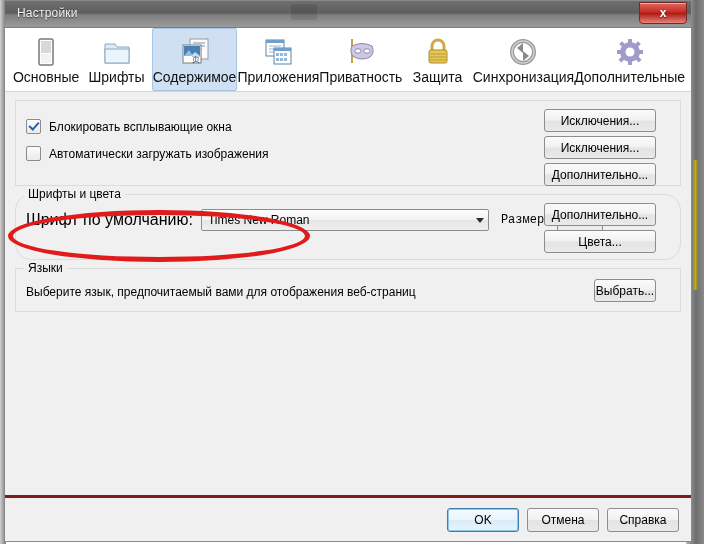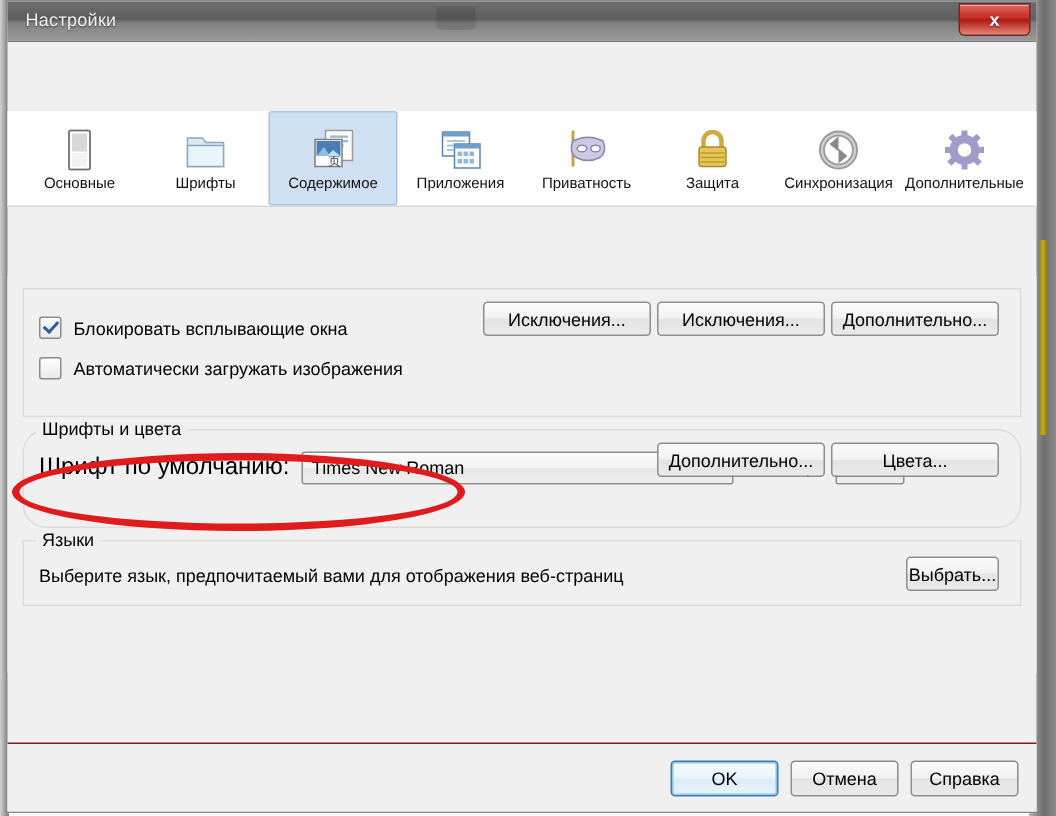--- a/index.html
+++ b/index.html
@@ -43,21 +43,20 @@
   
   .window {
     position: absolute;
     left: 4px; top: 0px;
     width: 688px; height: 542px;
     background: #f0f0f0;
     border: 1px solid #8a8a8a;
     box-sizing: border-box;
     display: flex;
     flex-direction: column;
-    gap: 46px;
   }
 
   .titlebar {
     height: 26px;
     background: linear-gradient(to bottom,#6f6f6f 0%,#5e5e5e 45%,#808080 55%,#9a9a9a 100%);
     position: relative;
     flex: 0 0 auto;
     border-bottom: 1px solid #7b7b7b;
   }
   .title-text {
@@ -116,21 +115,21 @@
   .tab.selected {
     background: #cfe0f2;
     border: 1px solid #a8c5e4;
     border-radius: 2px;
   }
   .tab .ico {
     width: 34px; height: 30px;
     position: relative;
   }
   .tab .lbl {
-    font-size: 10px;
+    font-size: 14px;
     color: #111;
     white-space: nowrap;
   }
 
   
   .ico svg { display:block; }
 
   
   .content {
     flex: 1 1 auto;
@@ -197,24 +196,24 @@
     height: 23px;
     cursor: pointer;
     box-sizing: border-box;
     display: flex; align-items: center; justify-content: center;
   }
   .btn.wide { width: 112px; }
   .btn.small { width: 62px; }
 
   .side-buttons {
     position: absolute;
-    right: 14px;
+    right: 24px;
     top: 8px;
     display: flex;
-    flex-direction: row;
+    flex-direction: column;
     gap: 4px;
   }
 
   .fonts-row { display: flex; align-items: center; height: 26px; }
   .fonts-label { font-size: 16px; margin-right: 8px; }
   .combo {
     height: 22px;
     border: 1px solid #8d8d8d;
     border-radius: 2px;
     background: linear-gradient(to bottom,#fcfcfc 0%,#f2f2f2 48%,#e6e6e6 52%,#efefef 100%);
@@ -236,21 +235,21 @@
   .combo.size { width: 46px; }
   .size-label { font-size: 12px; margin: 0 6px 0 12px; font-family: Liberation Mono, monospace; }
 
   .lang-text { font-size: 12px; }
 
   
   .footer {
     flex: 0 0 auto;
     height: 46px;
     background: #f0f0f0;
-    border-top: 1px solid #7f1d1d;
+    border-top: 3px solid #7f1d1d;
     display: flex;
     align-items: center;
     justify-content: flex-end;
     padding-right: 12px;
     gap: 8px;
     box-sizing: border-box;
   }
   .btn.footer-btn { width: 72px; height: 24px; }
   .btn.default {
     border: 1px solid #3c7fb1;

